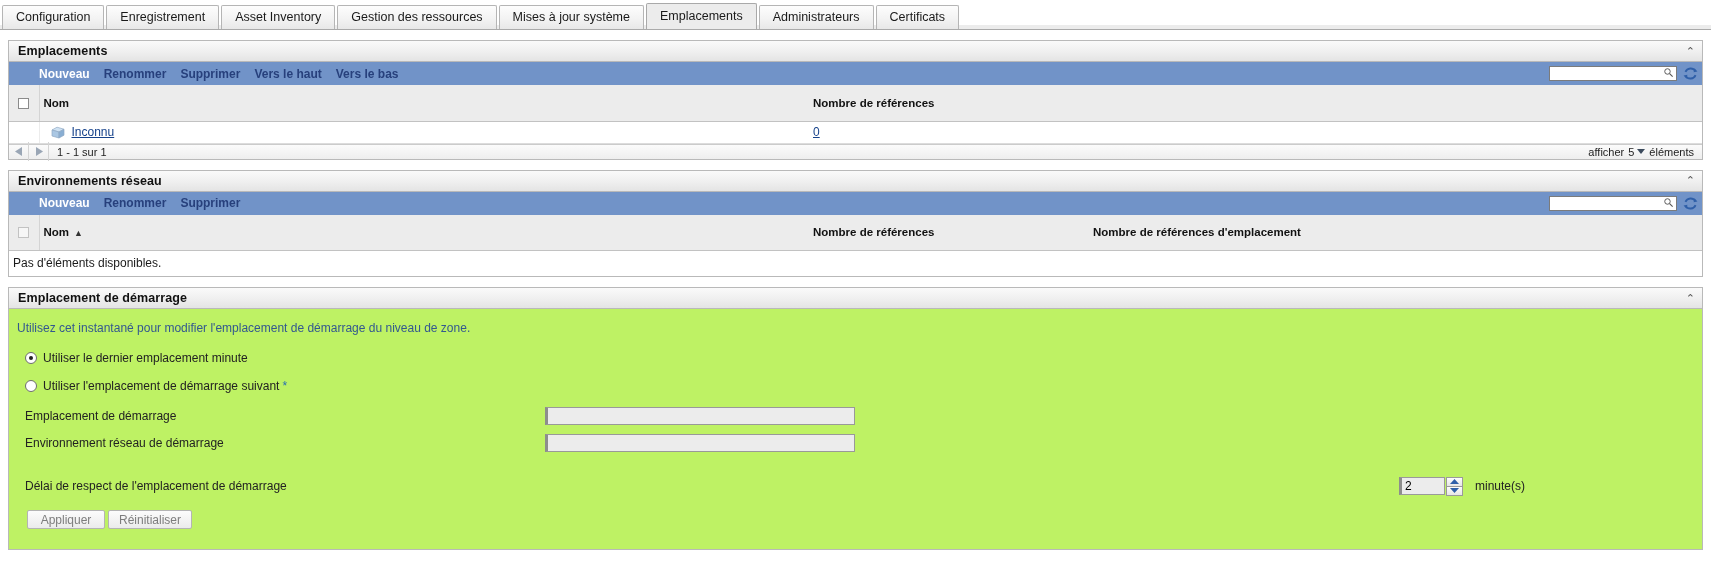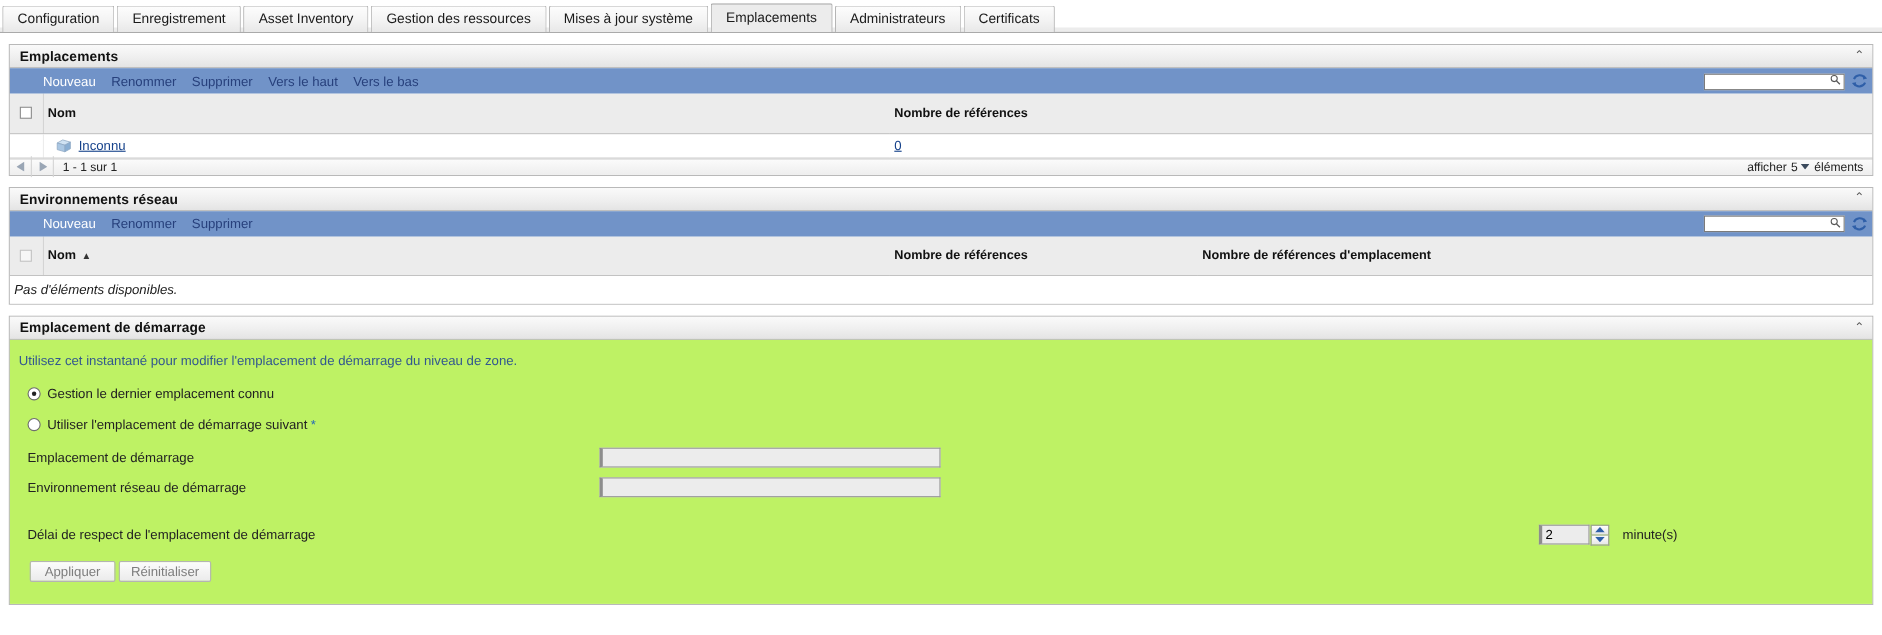--- a/index.html
+++ b/index.html
@@ -96,21 +96,21 @@
     background: #7193c8;
     height: 23px;
     display: flex;
     align-items: center;
     padding-left: 30px;
     position: relative;
   }
   .toolbar-action {
     color: #27407c;
     font-size: 12px;
-    font-weight: normal;
+    font-weight: bold;
     margin-right: 14px;
     cursor: pointer;
     white-space: nowrap;
   }
   .toolbar-action.primary { color: #ffffff; }
   .toolbar-right {
     position: absolute;
     right: 4px;
     top: 0;
     height: 23px;
@@ -191,21 +191,20 @@
     color: #333;
   }
   .namecell { display: flex; align-items: center; gap: 7px; padding-left: 7px; }
   .link {
     color: #16428b;
     text-decoration: underline;
     cursor: pointer;
     font-size: 12px;
   }
   .empty-msg {
-    font-style: italic;
     font-size: 12px;
     color: #1a1a1a;
     padding: 5px 4px 6px 4px;
     background: #fff;
   }
 
   
   .pager {
     display: flex;
     align-items: center;
@@ -489,21 +488,21 @@
     <div class="panel-head">
       <span class="panel-title">Emplacement de démarrage</span>
       <span class="collapse-chevron">⌃</span>
     </div>
 
     <div class="panel-body">
       <div class="hint">Utilisez cet instantané pour modifier l'emplacement de démarrage du niveau de zone.</div>
 
       <div class="radio-row">
         <span class="radio checked"></span>
-        <span>Gestion le dernier emplacement connu</span>
+        <span>Utiliser le dernier emplacement minute</span>
       </div>
 
       <div class="radio-row">
         <span class="radio"></span>
         <span>Utiliser l'emplacement de démarrage suivant</span>
         <span class="req">*</span>
       </div>
 
       <div class="field-row">
         <span class="field-label">Emplacement de démarrage</span>

